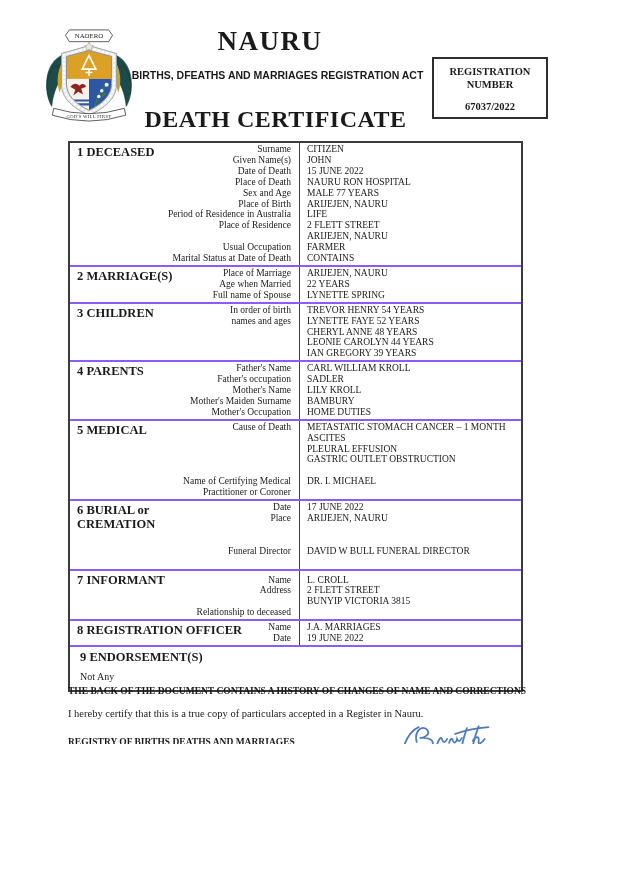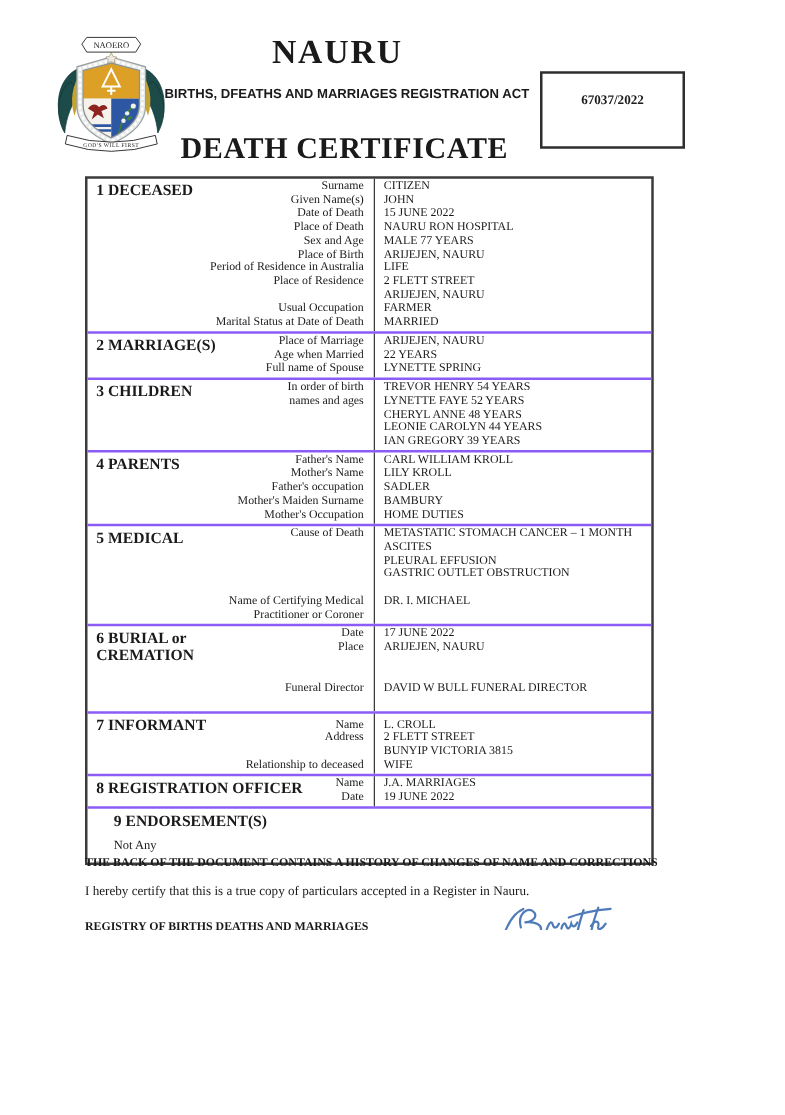--- a/index.html
+++ b/index.html
@@ -20,21 +20,21 @@
 
   
   #certificate-table{position:absolute;left:68px;top:141px;width:451px;border:2px solid #3b3b3b;}
   .section{position:relative;border-top:2px solid #8b5cf6;padding:1px 0;}
   .section:first-child{border-top:none;}
   .section:not(.full)::after{content:'';position:absolute;left:229px;top:0;bottom:0;width:1px;background:#3b3b3b;}
   .sec-title{position:absolute;left:7px;top:2px;font-weight:bold;font-size:12.5px;line-height:14px;}
   .line{display:flex;line-height:10.9px;font-size:9.5px;}
   .lbl{width:229px;text-align:right;padding-right:8px;box-sizing:border-box;white-space:nowrap;}
   .val{padding-left:8px;flex:1;white-space:nowrap;}
-  .section.full{padding:3px 7px 8px 21px;}
+  .section.full{padding:3px 7px 8px 10px;}
   .section.full .sec-title{position:static;}
   .sec-body{margin-top:7px;font-size:10px;}
 
   
   #back-note{position:absolute;left:68px;top:686px;width:460px;font-size:9.5px;font-weight:bold;}
   #certify-note{position:absolute;left:68px;top:708px;width:460px;font-size:10.5px;}
   #registry-title{position:absolute;left:68px;top:737px;width:320px;font-size:9.5px;font-weight:bold;}
   #signature{position:absolute;left:398px;top:719px;width:118px;height:34px;}
   #signature-line{position:absolute;left:388px;top:751px;width:135px;border-top:1.5px solid #222;}
   #registrar-label{position:absolute;left:388px;top:755px;width:135px;text-align:center;font-size:10.5px;}
@@ -95,20 +95,21 @@
     <g>
       <path d="M14,88 Q50,99 86,88 L87.5,95 Q50,107 12.5,95 Z" fill="#ffffff" stroke="#333333" stroke-width="0.8"></path>
       <text x="50" y="97.5" text-anchor="middle" font-size="4.6" fill="#222222" letter-spacing="0.4" font-family="Liberation Serif, serif">GOD'S WILL FIRST</text>
     </g>
   </svg>
 
   <div id="country-title">NAURU</div>
   <div id="act-title">BIRTHS, DFEATHS AND MARRIAGES REGISTRATION ACT</div>
 
   <div id="reg-box">
+    <div id="reg-label">REGISTRATION NUMBER</div>
     <div id="reg-number">67037/2022</div>
   </div>
 
   <div id="doc-title">DEATH CERTIFICATE</div>
 
   <div id="certificate-table">
       <div class="section">
         <div class="sec-title">
           <div>1 DECEASED</div>
         </div>
@@ -148,21 +149,21 @@
           <div class="line">
             <div class="lbl">&nbsp;</div>
             <div class="val">ARIJEJEN, NAURU</div>
           </div>
           <div class="line">
             <div class="lbl">Usual Occupation</div>
             <div class="val">FARMER</div>
           </div>
           <div class="line">
             <div class="lbl">Marital Status at Date of Death</div>
-            <div class="val">MARRIED</div>
+            <div class="val">CONTAINS</div>
           </div>
         </div>
       </div>
       <div class="section">
         <div class="sec-title">
           <div>2 MARRIAGE(S)</div>
         </div>
         <div class="sec-rows">
           <div class="line">
             <div class="lbl">Place of Marriage</div>
@@ -208,28 +209,28 @@
       <div class="section">
         <div class="sec-title">
           <div>4 PARENTS</div>
         </div>
         <div class="sec-rows">
           <div class="line">
             <div class="lbl">Father's Name</div>
             <div class="val">CARL WILLIAM KROLL</div>
           </div>
           <div class="line">
+            <div class="lbl">Father's occupation</div>
+            <div class="val">SADLER</div>
+          </div>
+          <div class="line">
             <div class="lbl">Mother's Name</div>
             <div class="val">LILY KROLL</div>
           </div>
           <div class="line">
-            <div class="lbl">Father's occupation</div>
-            <div class="val">SADLER</div>
-          </div>
-          <div class="line">
             <div class="lbl">Mother's Maiden Surname</div>
             <div class="val">BAMBURY</div>
           </div>
           <div class="line">
             <div class="lbl">Mother's Occupation</div>
             <div class="val">HOME DUTIES</div>
           </div>
         </div>
       </div>
       <div class="section">
@@ -311,21 +312,20 @@
           <div class="line">
             <div class="lbl">Address</div>
             <div class="val">2 FLETT STREET</div>
           </div>
           <div class="line">
             <div class="lbl">&nbsp;</div>
             <div class="val">BUNYIP VICTORIA 3815</div>
           </div>
           <div class="line">
             <div class="lbl">Relationship to deceased</div>
-            <div class="val">WIFE</div>
           </div>
         </div>
       </div>
       <div class="section">
         <div class="sec-title">
           <div>8 REGISTRATION OFFICER</div>
         </div>
         <div class="sec-rows">
           <div class="line">
             <div class="lbl">Name</div>

